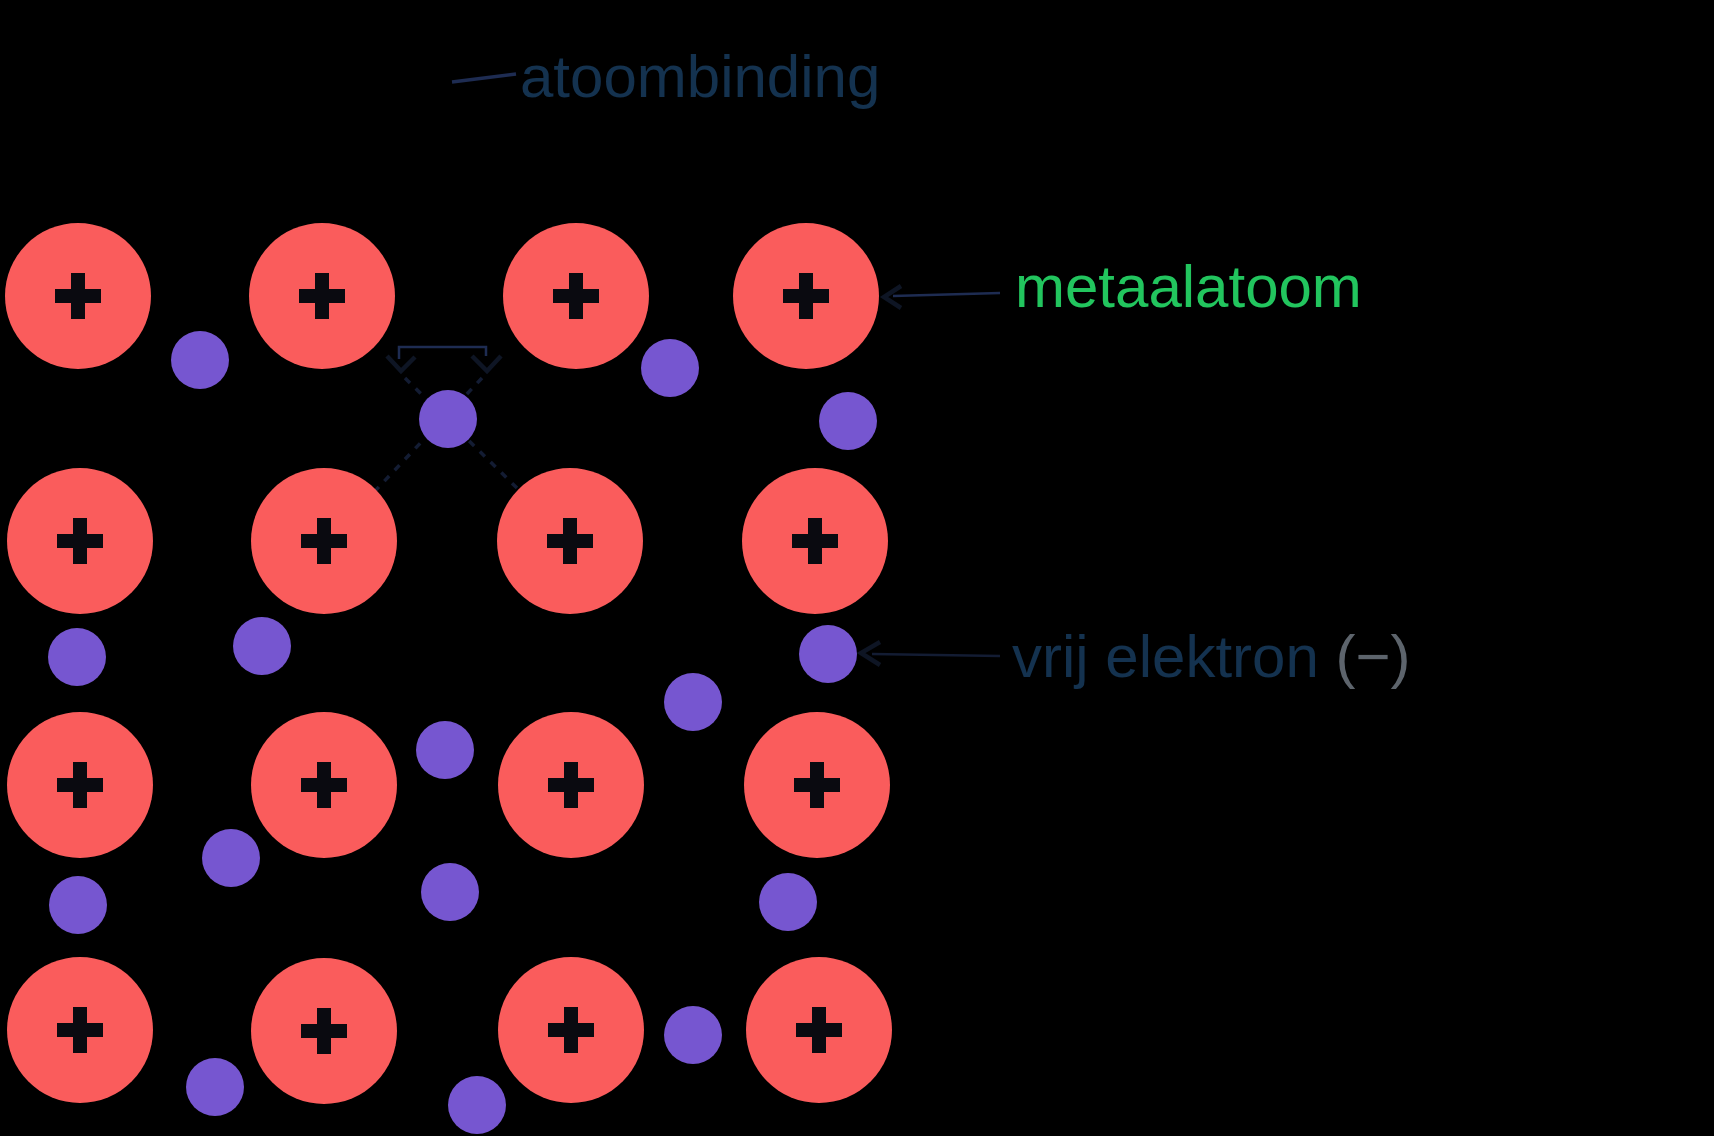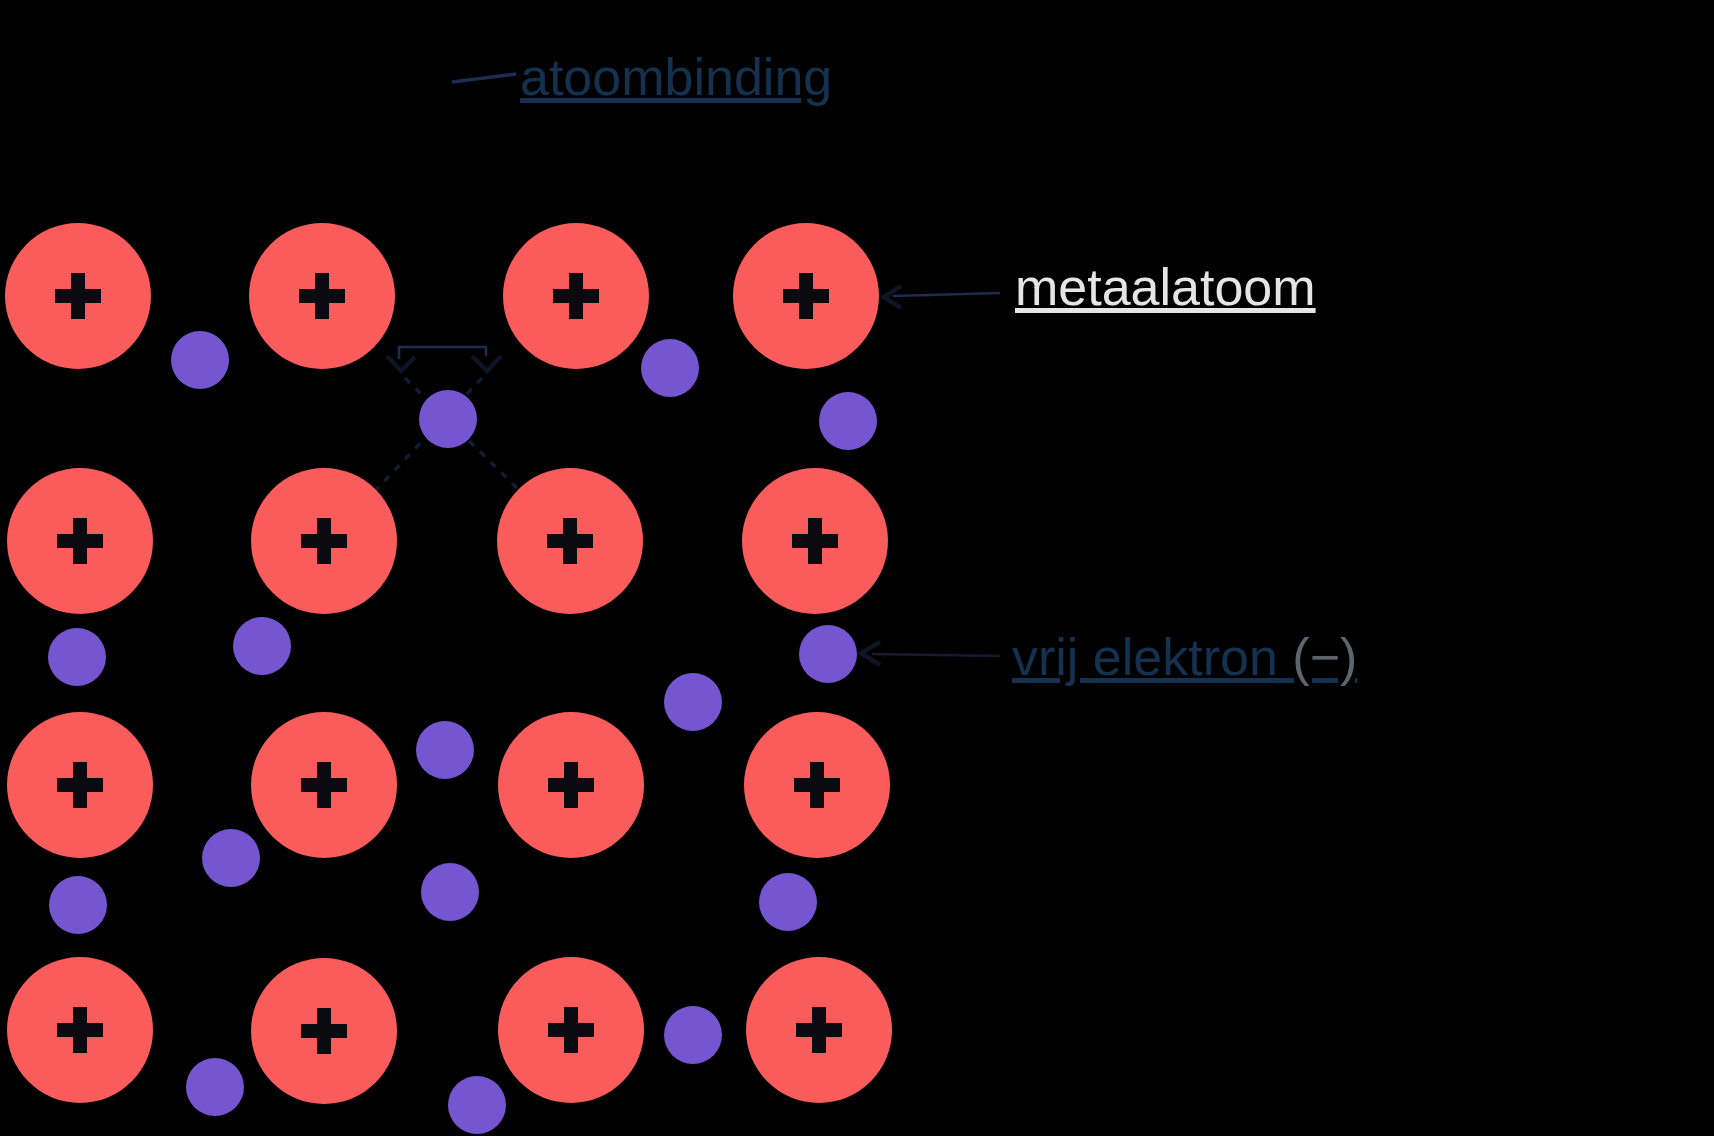--- a/index.html
+++ b/index.html
@@ -1,20 +1,20 @@
 <!DOCTYPE html>
 <html><head>
 <meta charset="utf-8">
 <style>
   html,body{margin:0;padding:0;background:#000;}
   #stage{position:relative;width:1714px;height:1136px;background:#000;overflow:hidden;
          font-family:"Liberation Sans", sans-serif;}
   #diagram{position:absolute;left:0;top:0;}
-  .lbl{position:absolute;font-size:52px;line-height:76px;white-space:nowrap;
-       transform:translateY(-50%);letter-spacing:0px;text-decoration:underline;}
+  .lbl{position:absolute;font-size:60px;line-height:76px;white-space:nowrap;
+       transform:translateY(-50%);letter-spacing:0px;}
 </style>
 </head>
 <body>
 
 <div id="stage">
   <svg id="diagram" width="1714" height="1136" viewBox="0 0 1714 1136">
       <line x1="405" y1="378" x2="520" y2="491" stroke="#131c33" stroke-width="3.5" stroke-dasharray="7 8"></line>
       <line x1="482" y1="378" x2="374" y2="492" stroke="#131c33" stroke-width="3.5" stroke-dasharray="7 8"></line>
       <polyline points="399,359 399,347 486,347 486,356" fill="none" stroke="#1e2c52" stroke-width="2.5"></polyline>
       <polyline points="387,356 401,371 415,357" fill="none" stroke="#0e1524" stroke-width="4.5"></polyline>
@@ -87,20 +87,20 @@
       <circle cx="78" cy="905" r="29" fill="#7656d0"></circle>
       <circle cx="215" cy="1087" r="29" fill="#7656d0"></circle>
       <circle cx="477" cy="1105" r="29" fill="#7656d0"></circle>
       <circle cx="693" cy="1035" r="29" fill="#7656d0"></circle>
     </svg>
 
   <div class="lbl" style="left: 520px; top: 77px; color: rgb(20, 50, 79);">
     <span>atoombinding</span>
   </div>
 
-  <div class="lbl" style="left: 1015px; top: 287px; color: #e5e5e5;">
+  <div class="lbl" style="left: 1015px; top: 287px; color: #22c55e;">
     <span>metaalatoom</span>
   </div>
 
   <div class="lbl" style="left: 1012px; top: 657px; color: rgb(20, 50, 79); text-align: center;">
     <span>vrij elektron</span><span style="color: rgb(93, 100, 108);"> (−)</span>
   </div>
 </div>
 
 </body></html>

